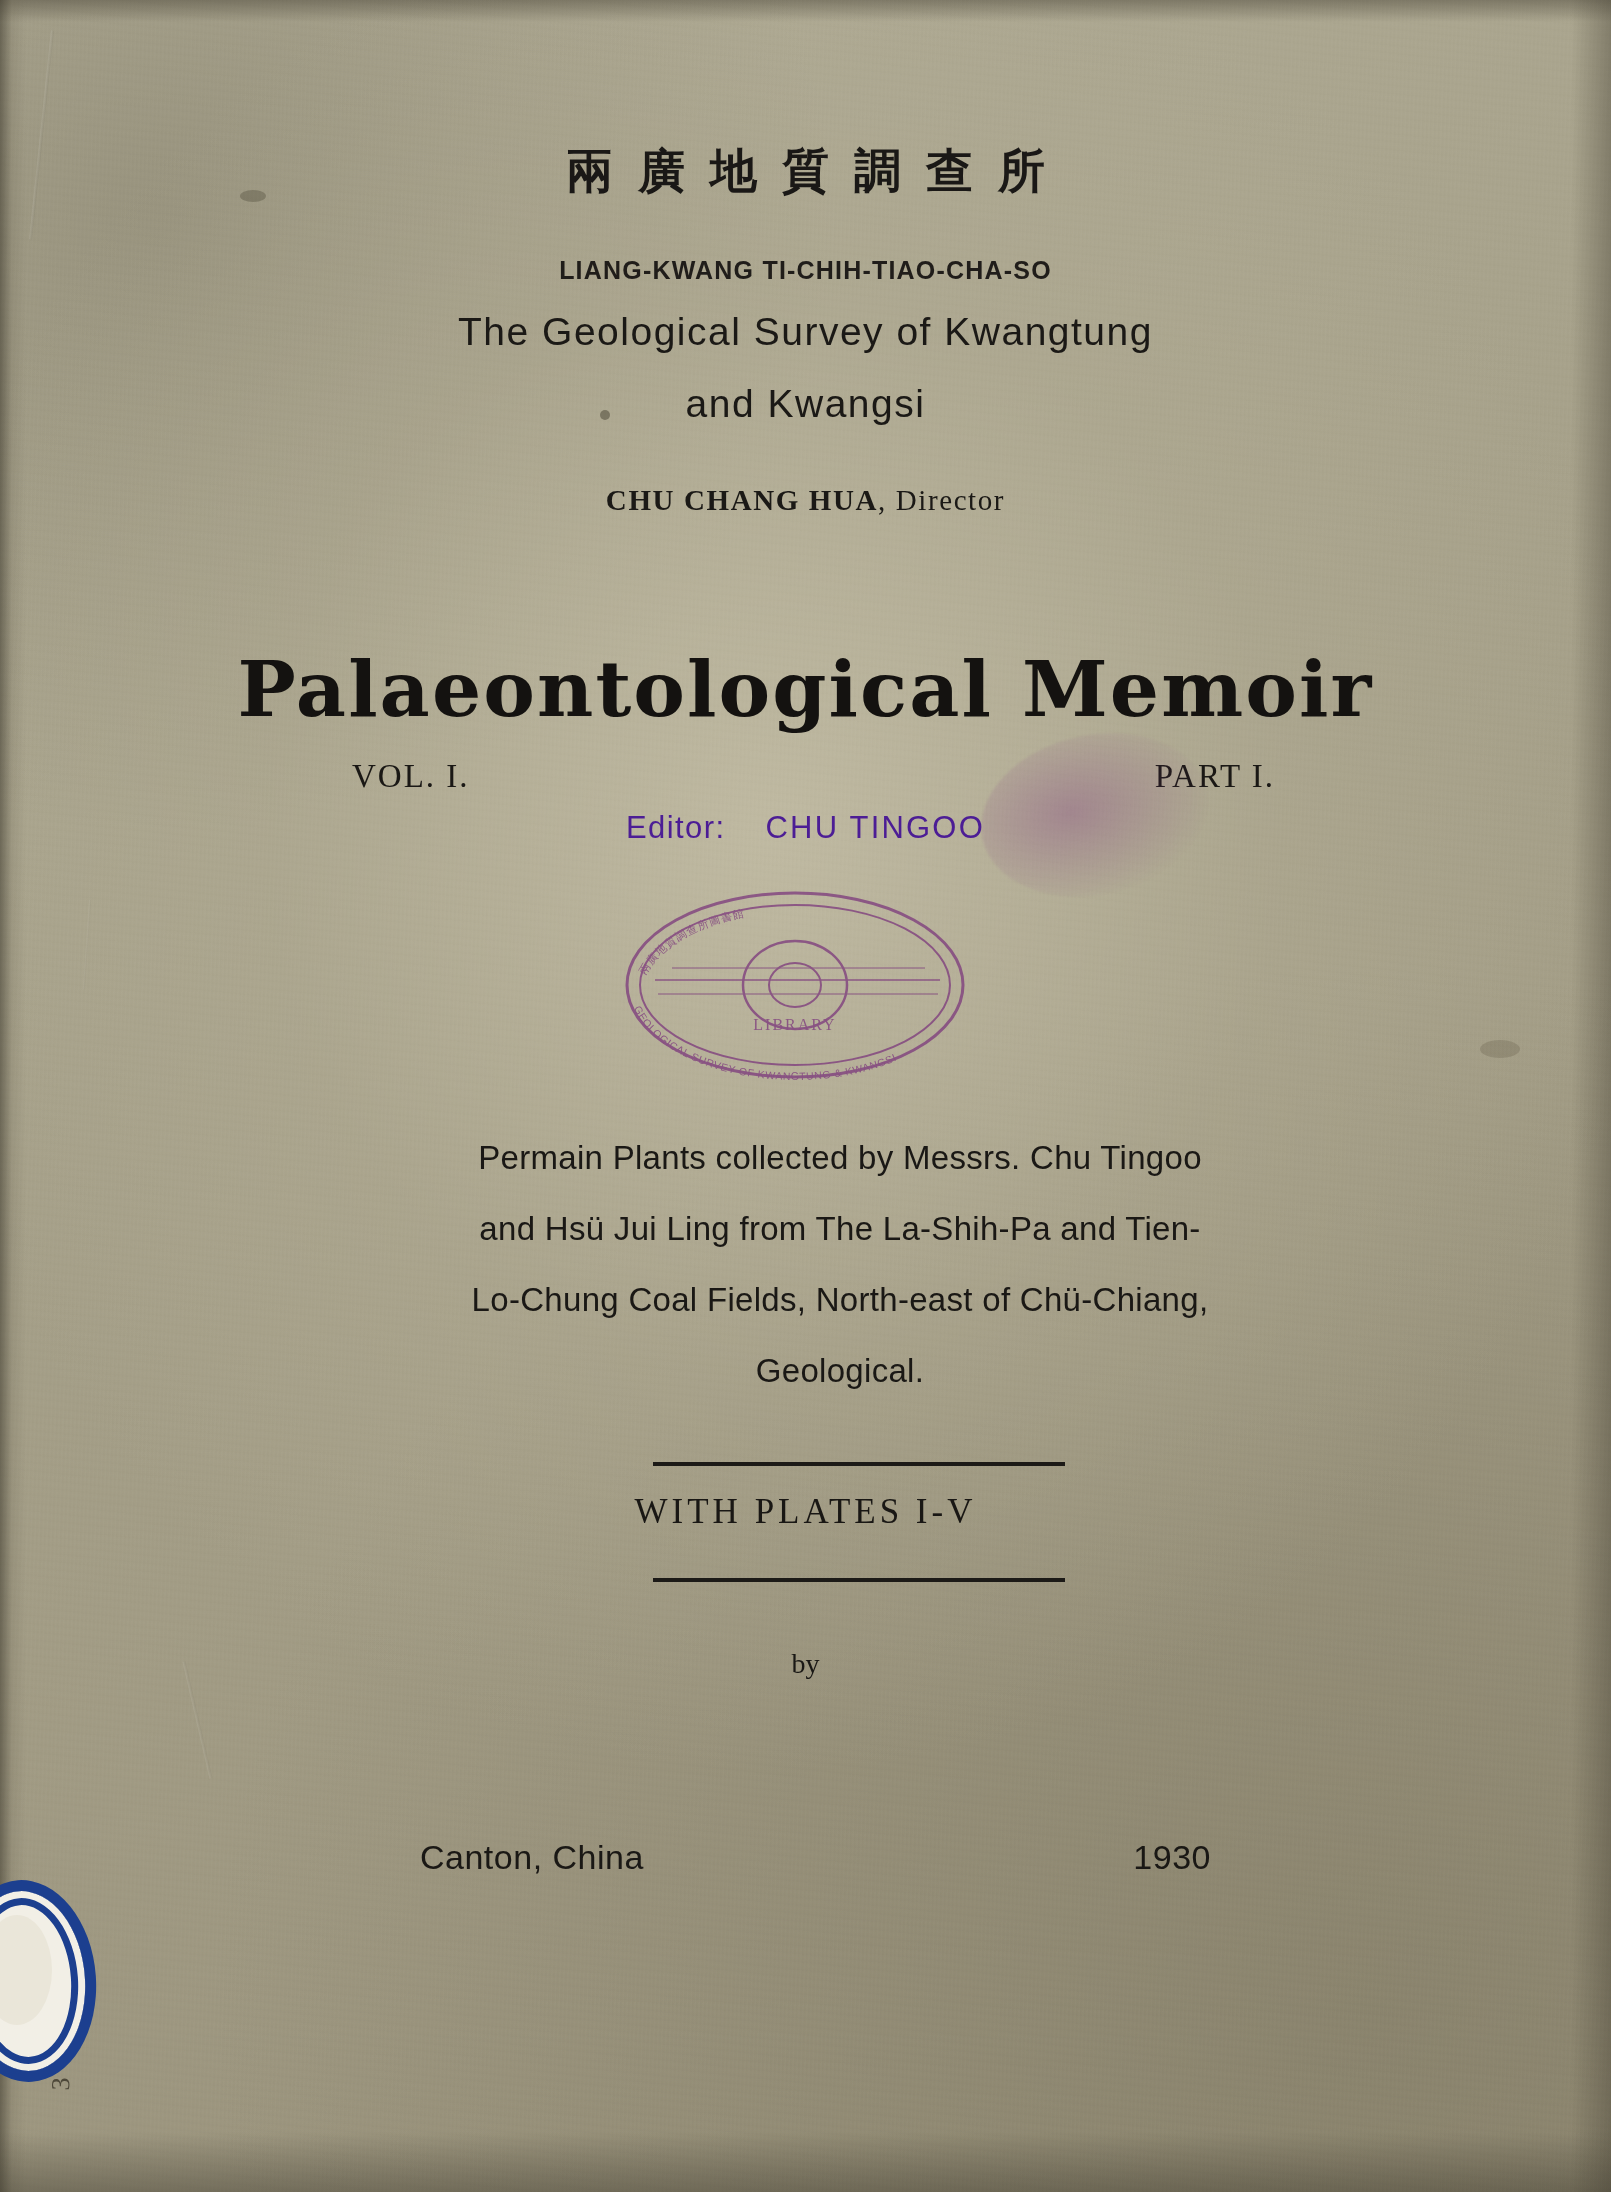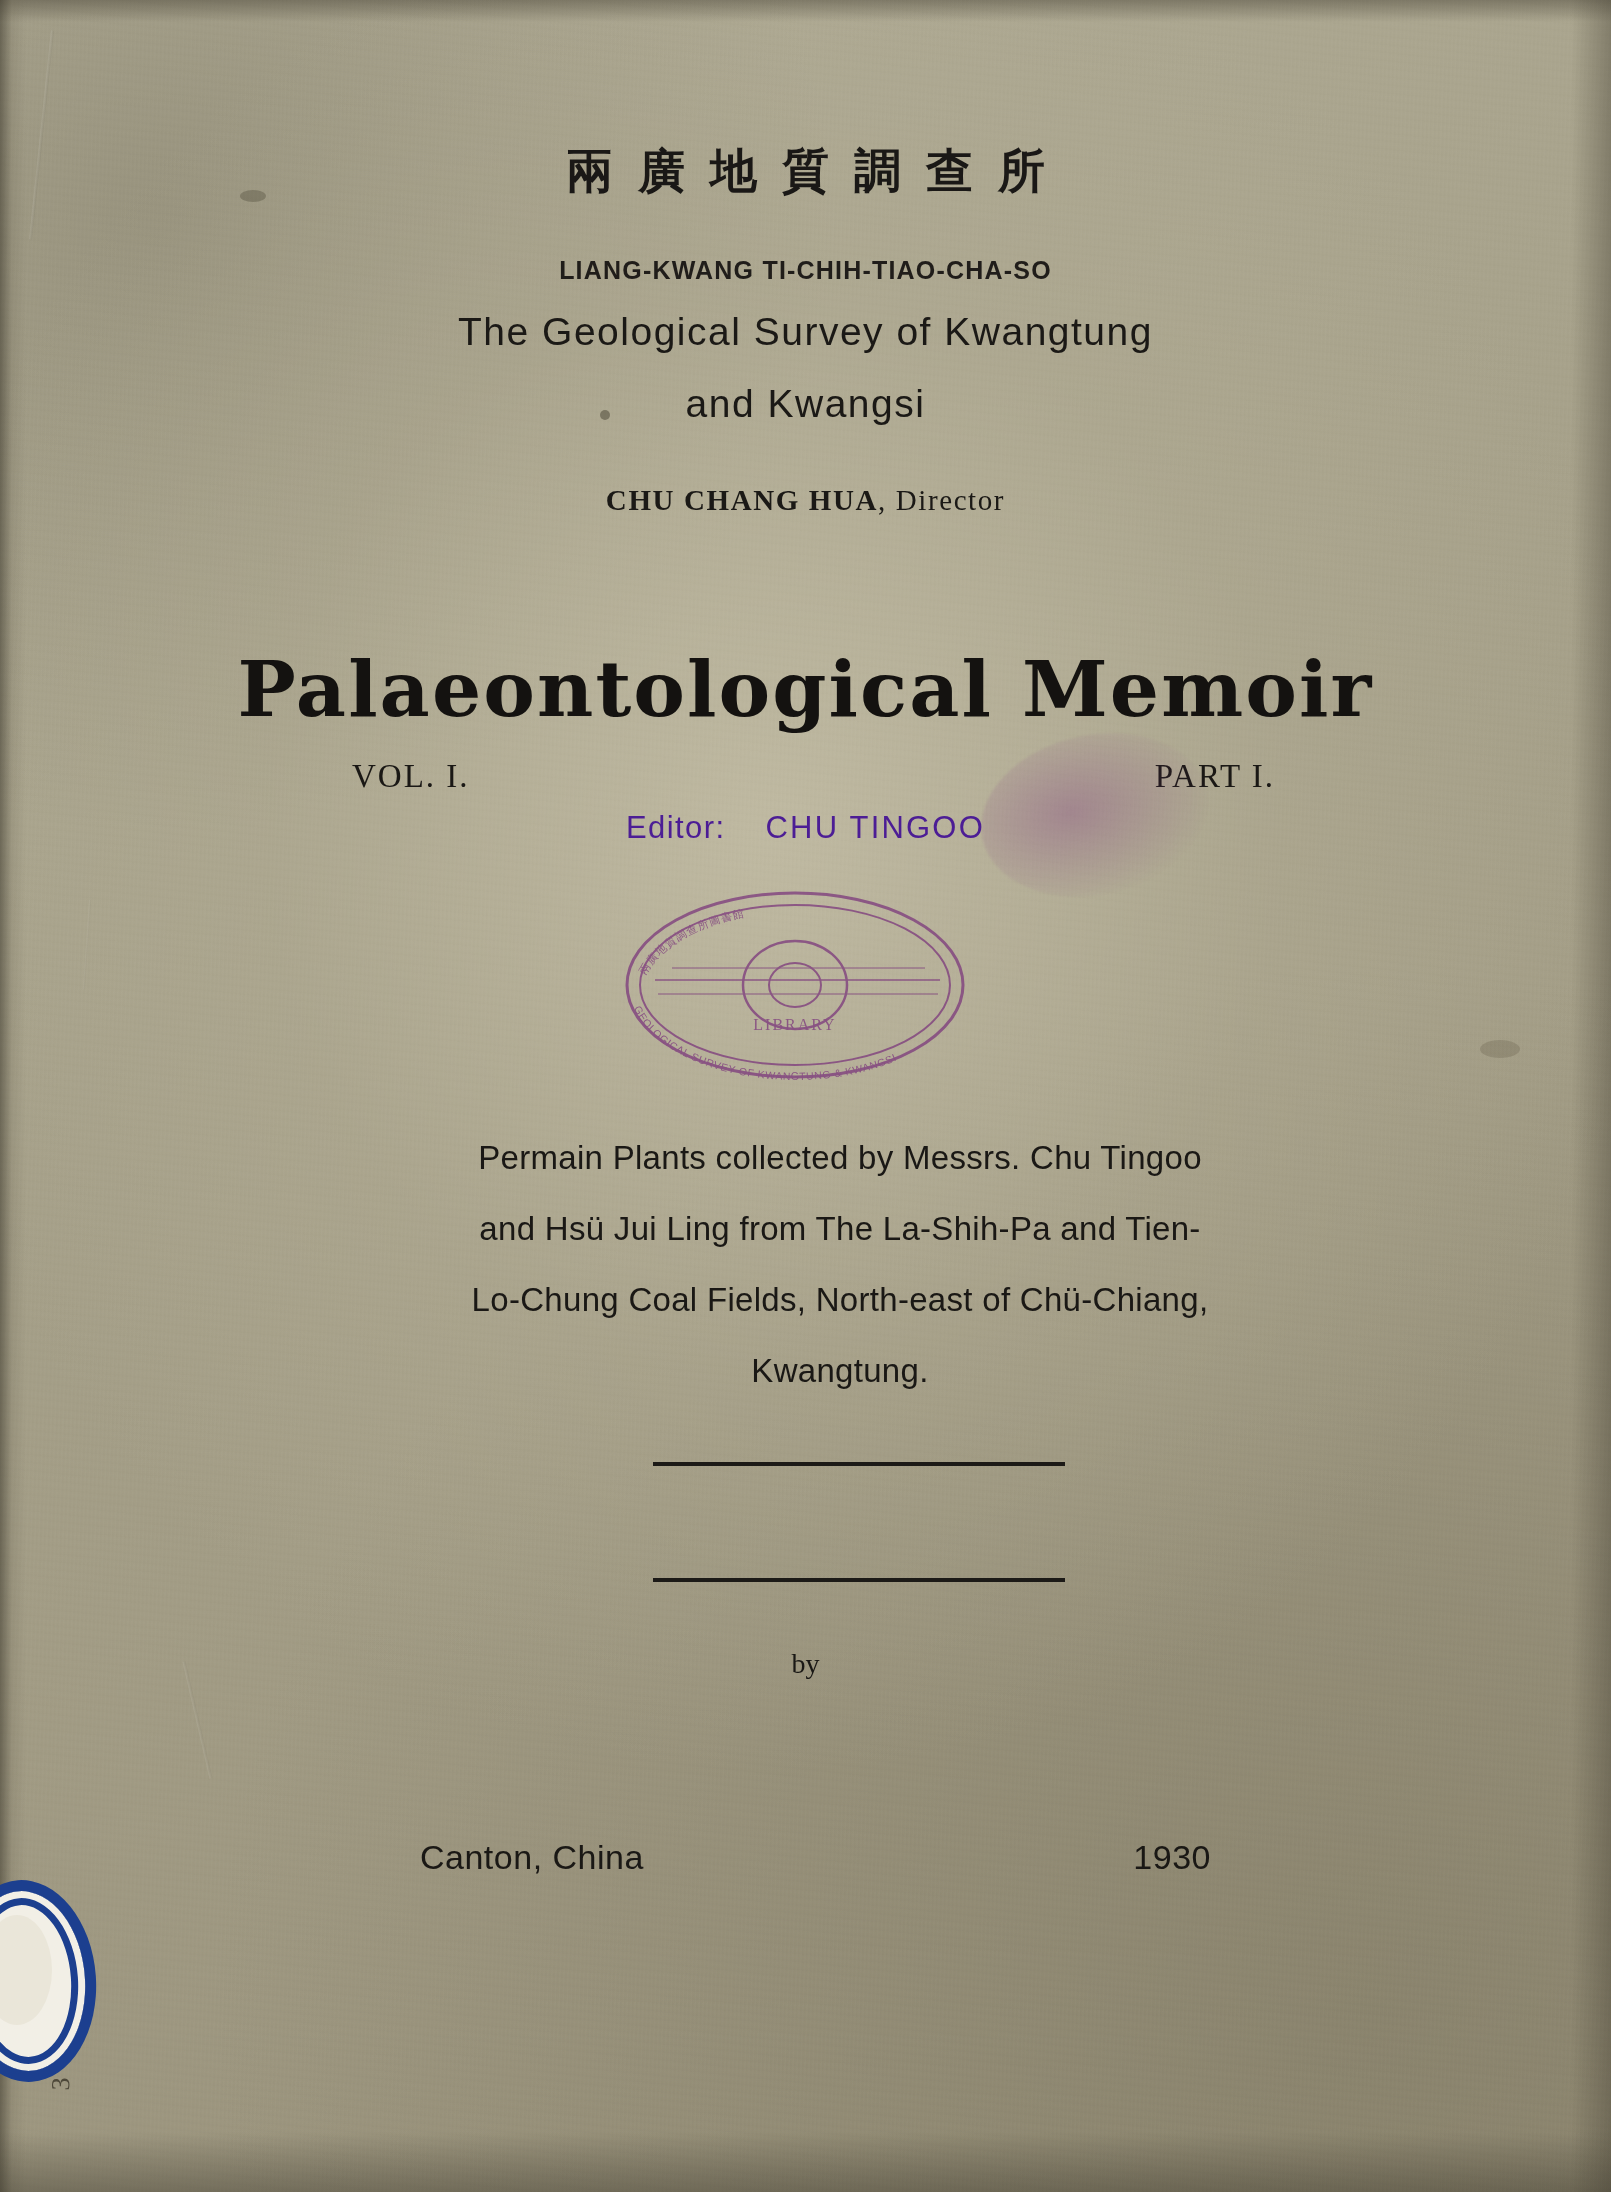--- a/index.html
+++ b/index.html
@@ -362,24 +362,25 @@
           <textPath href="#arc-bottom" startOffset="5%">GEOLOGICAL SURVEY OF KWANGTUNG &amp; KWANGSI</textPath>
         </text>
         <text x="195" y="150" text-anchor="middle" font-family="Liberation Serif, serif" font-size="16" letter-spacing="2">LIBRARY</text>
       </g>
     </svg>
 
     <div class="subtitle">
       <div>Permain Plants collected by Messrs. Chu Tingoo</div>
       <div>and Hsü Jui Ling from The La-Shih-Pa and Tien-</div>
       <div>Lo-Chung Coal Fields, North-east of Chü-Chiang,</div>
-      <div>Kwangtung.</div>
+      <div>Geological.</div>
     </div>
 
     <div id="rule-top"></div>
+    <div class="plates">WITH  PLATES  I-V</div>
     <div id="rule-bottom"></div>
 
     <div class="by-word">by</div>
 
     <div class="place">Canton, China</div>
     <div class="year">1930</div>
 
   </div>
 
   <div id="sticker"></div>

